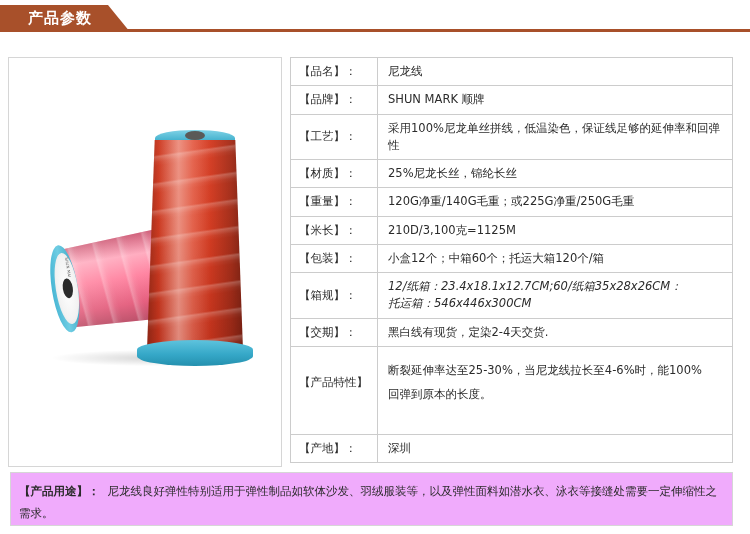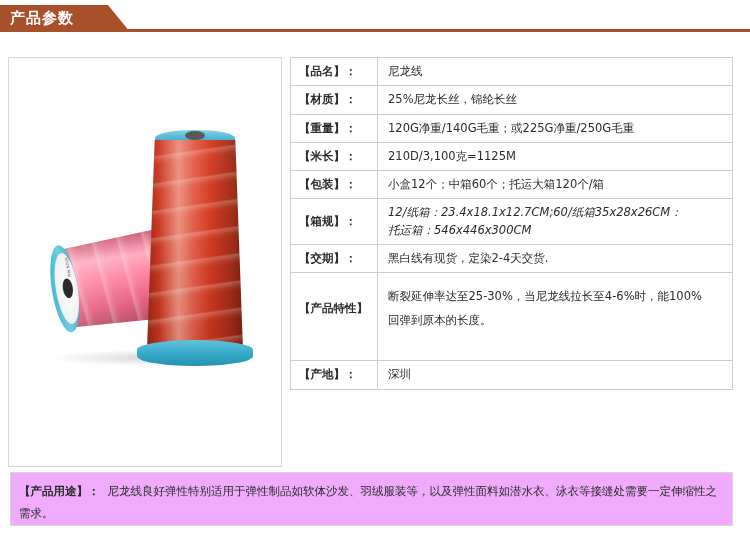--- a/index.html
+++ b/index.html
@@ -20,21 +20,21 @@
     position:absolute;left:0;top:29px;width:750px;height:3px;
     background:#a8502a;
   }
   .header-tab{
     position:absolute;left:0;top:5px;height:27px;width:130px;
     background:#a8502a;
     -webkit-clip-path:polygon(0 0,108px 0,130px 27px,0 27px);
     clip-path:polygon(0 0,108px 0,130px 27px,0 27px);
   }
   .header-tab-label{
-    position:absolute;left:10px;top:5px;
+    position:absolute;left:28px;top:5px;
     line-height:27px;
     color:#ffffff;
     font-size:15px;
     font-weight:bold;
     letter-spacing:1px;
     white-space:nowrap;
     text-align:right;
   }
 
   
@@ -158,21 +158,21 @@
   .spec-table td{
     border:1px solid #cccccc;
     font-size:11.5px;
     color:#2b2b2b;
     vertical-align:middle;
     padding:5px 6px;
     line-height:1.5;
   }
   .spec-table td.k{
     width:72px;
-    font-weight:bold;
+    font-weight:normal;
     white-space:nowrap;
     padding-left:8px;
   }
   .spec-table td.v{
     padding-left:10px;
   }
   tr.tall td{padding-top:11px;padding-bottom:28px;line-height:2.1;}
 
   
   .footer{
@@ -217,20 +217,28 @@
   </div>
 </div>
 
 <table class="spec-table">
   <tbody>
     <tr>
       <td class="k">【品名】：</td>
       <td class="v">尼龙线</td>
     </tr>
     <tr>
+      <td class="k">【品牌】：</td>
+      <td class="v">SHUN MARK 顺牌</td>
+    </tr>
+    <tr>
+      <td class="k">【工艺】：</td>
+      <td class="v">采用100%尼龙单丝拼线，低温染色，保证线足够的延伸率和回弹性</td>
+    </tr>
+    <tr>
       <td class="k">【材质】：</td>
       <td class="v">25%尼龙长丝，锦纶长丝</td>
     </tr>
     <tr>
       <td class="k">【重量】：</td>
       <td class="v">120G净重/140G毛重；或225G净重/250G毛重</td>
     </tr>
     <tr>
       <td class="k">【米长】：</td>
       <td class="v">210D/3,100克=1125M</td>

